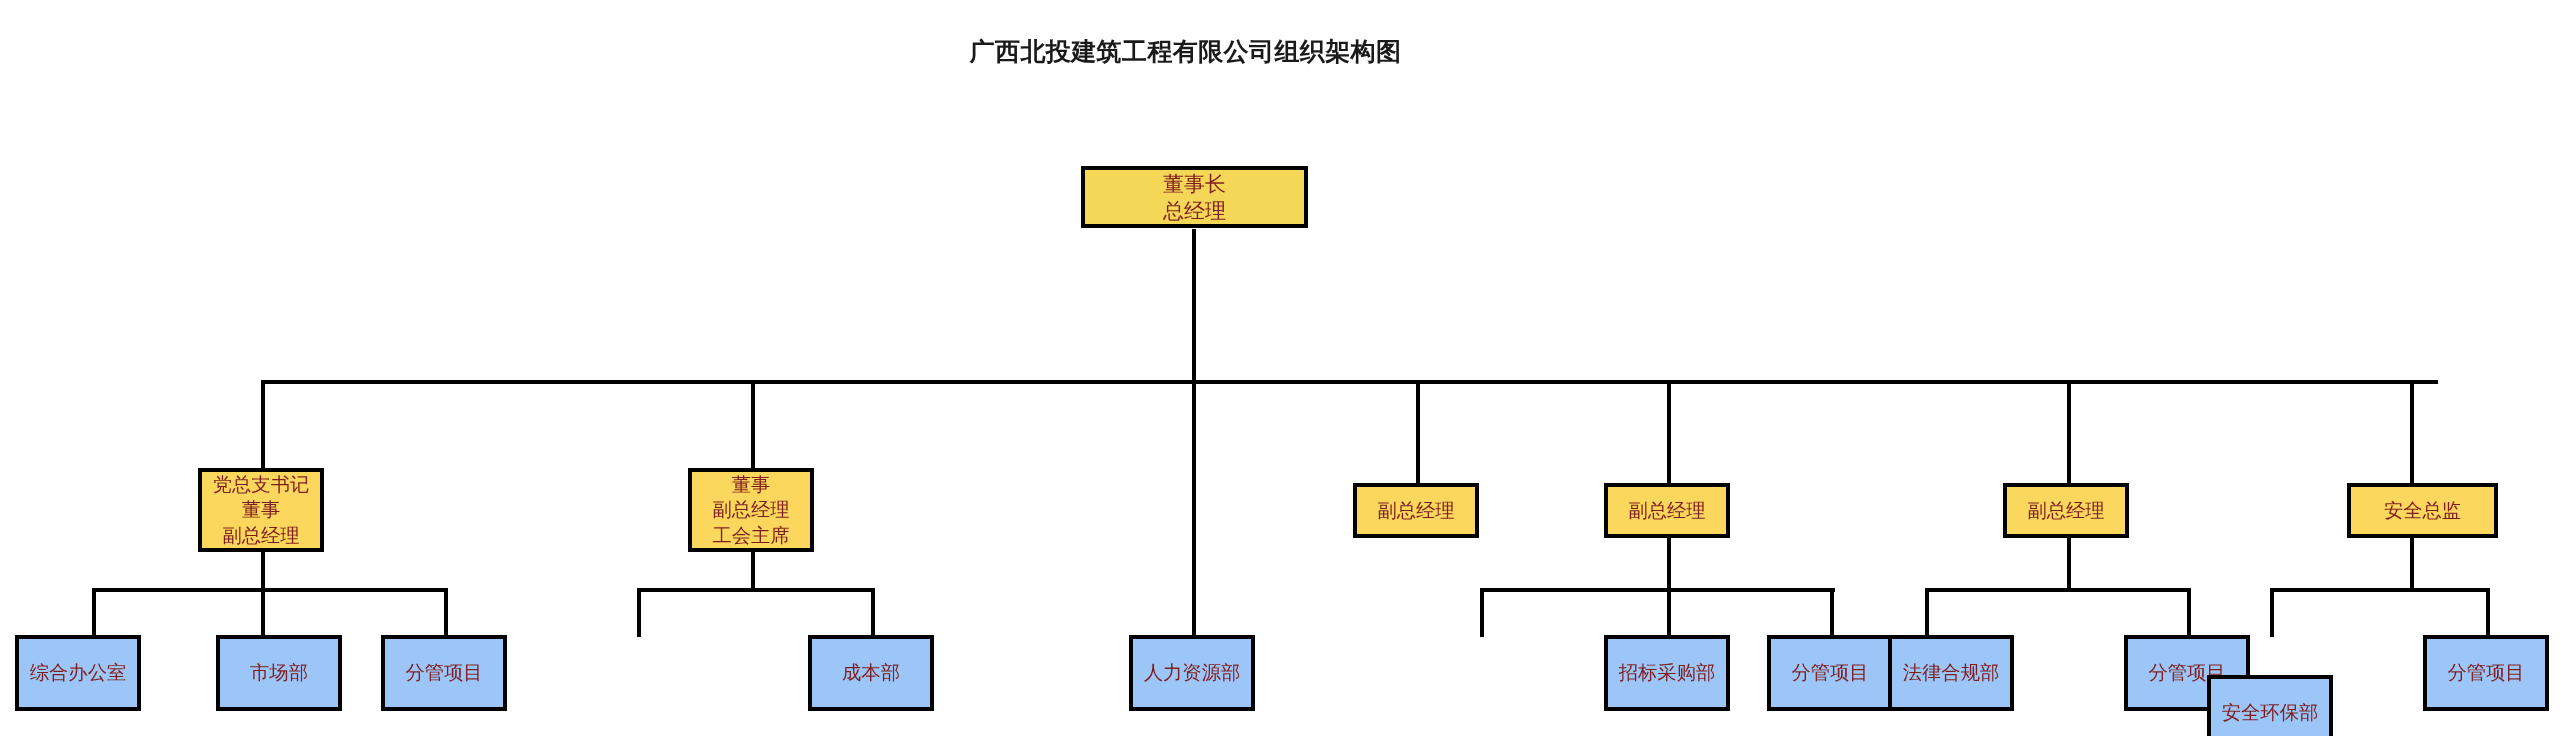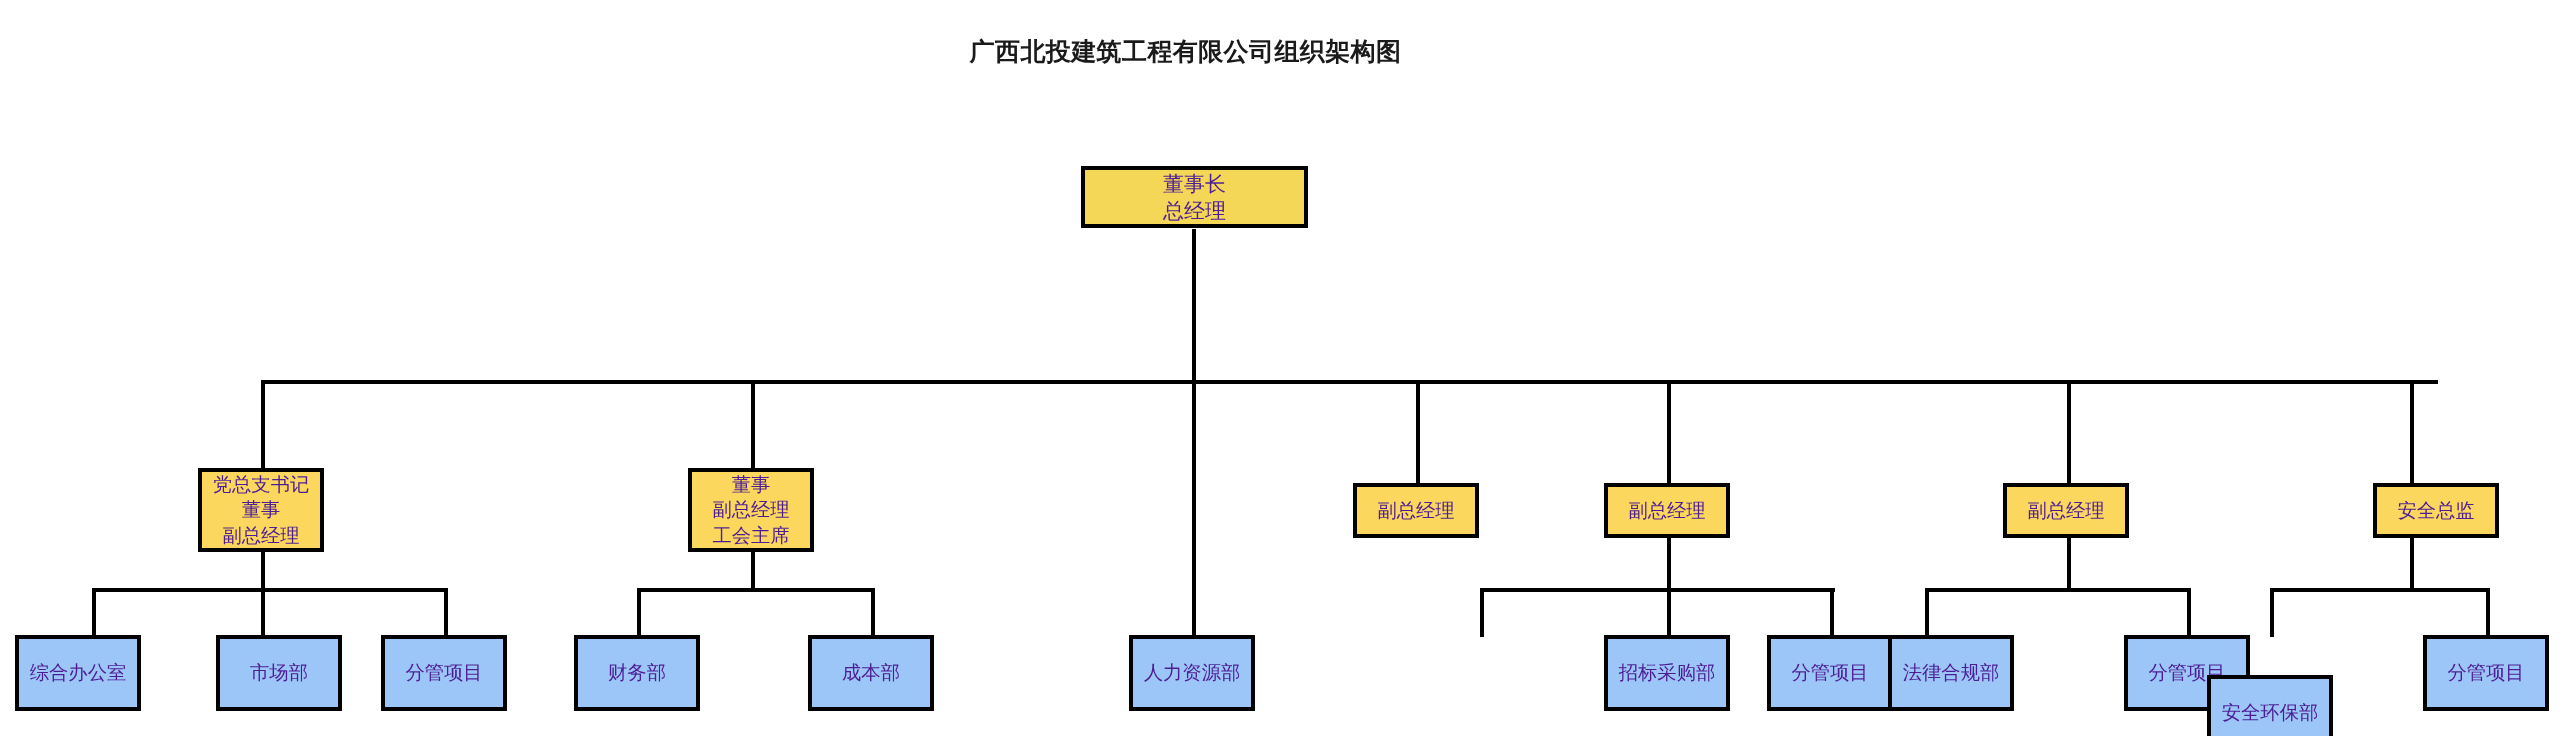--- a/index.html
+++ b/index.html
@@ -32,21 +32,21 @@
   }
   .node {
     position: absolute;
     box-sizing: border-box;
     border: 4.2px solid #000000;
     display: flex;
     flex-direction: column;
     align-items: center;
     justify-content: center;
     text-align: center;
-    color: #4c1d95;
+    color: #7f1d1d;
     font-size: 19.3px;
     line-height: 1.30;
     font-weight: 400;
     z-index: 3;
   }
   .node .line {
     display: block;
     white-space: nowrap;
   }
   .node.exec {
@@ -112,21 +112,21 @@
   </div>
 
   <div class="node exec" style="left:1604px; top:483px; width:126px; height:55px;">
     <span class="line">副总经理</span>
   </div>
 
   <div class="node exec" style="left:2003px; top:483px; width:126px; height:55px;">
     <span class="line">副总经理</span>
   </div>
 
-  <div class="node exec" style="left:2347px; top:483px; width:126px; height:55px;margin-left:26px;">
+  <div class="node exec" style="left:2347px; top:483px; width:151px; height:55px;">
     <span class="line">安全总监</span>
   </div>
 
   <div class="conn v" style="left:261px; top:552px; height:39px;"></div>
   <div class="conn h" style="left:92px; top:588px; width:356px;"></div>
   <div class="conn v" style="left:92px; top:588px; height:49px;"></div>
   <div class="conn v" style="left:261px; top:588px; height:49px;"></div>
   <div class="conn v" style="left:444px; top:588px; height:49px;"></div>
 
   <div class="node dept wrap" style="left:15px; top:635px; width:126px; height:76px;">
@@ -137,23 +137,20 @@
   </div>
   <div class="node dept" style="left:381px; top:635px; width:126px; height:76px;">
     <span class="line">分管项目</span>
   </div>
 
   <div class="conn v" style="left:751px; top:552px; height:39px;"></div>
   <div class="conn h" style="left:637px; top:588px; width:238px;"></div>
   <div class="conn v" style="left:637px; top:588px; height:49px;"></div>
   <div class="conn v" style="left:871px; top:588px; height:49px;"></div>
 
-  <div class="node dept" style="left:574px; top:635px; width:126px; height:76px;">
-    <span class="line">财务部</span>
-  </div>
   <div class="node dept" style="left:1129px; top:635px; width:126px; height:76px;">
     <span class="line">人力资源部</span>
   </div>
 
   <div class="node dept" style="left:808px; top:635px; width:126px; height:76px;">
     <span class="line">成本部</span>
   </div>
 
   <div class="conn v" style="left:1667px; top:538px; height:53px;"></div>
   <div class="conn h" style="left:1480px; top:588px; width:355px;"></div>

